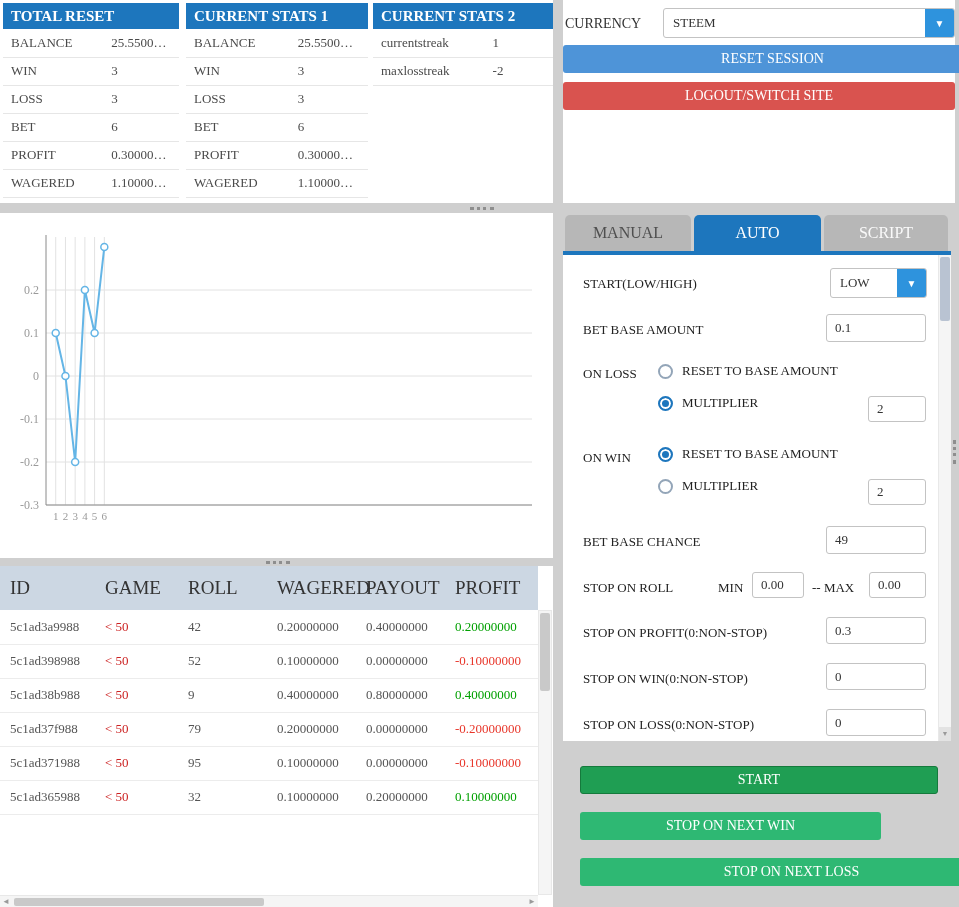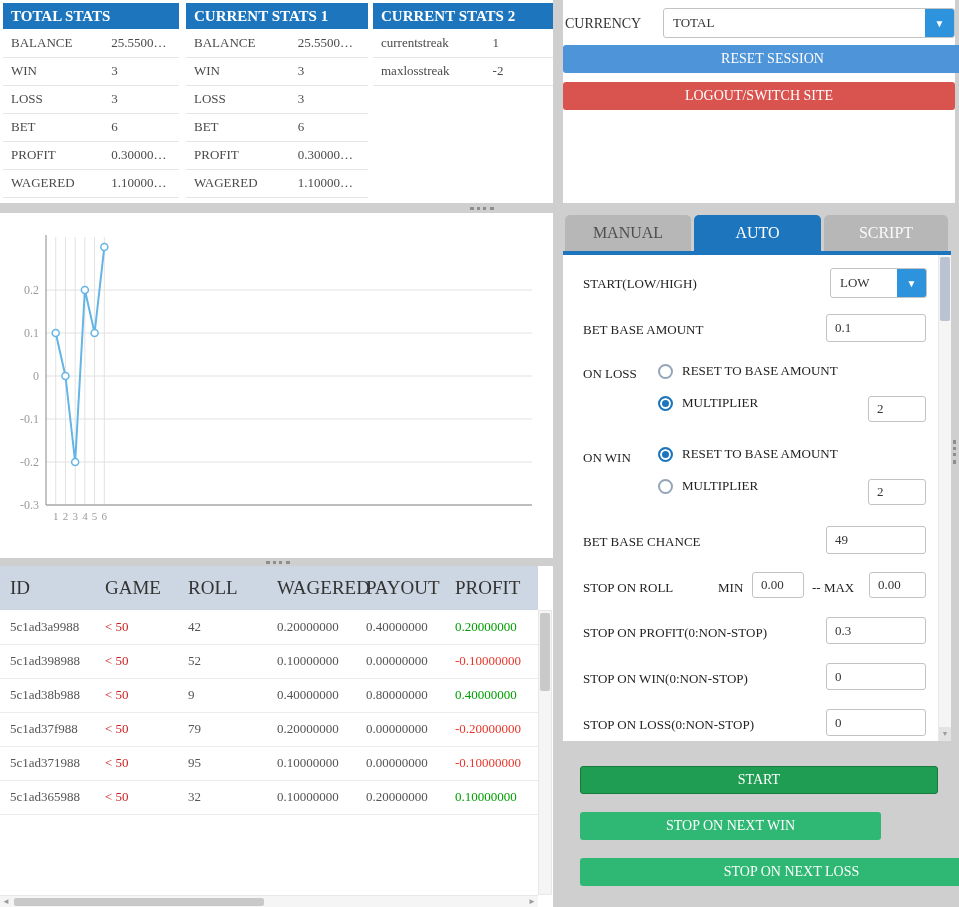--- a/index.html
+++ b/index.html
@@ -86,21 +86,21 @@
 
 <div class="panel top-left">
 
   <table class="stat-table" style="left:3px;top:3px;width:176px">
     <colgroup>
         <col style="width:57%">
         <col>
       </colgroup>
     <thead>
         <tr>
-          <th colspan="2">TOTAL STATS</th>
+          <th colspan="2">TOTAL RESET</th>
         </tr>
       </thead>
     <tbody>
       <tr>
           <td>BALANCE</td>
           <td>25.5500…</td>
         </tr>
       <tr>
           <td>WIN</td>
           <td>3</td>
@@ -181,21 +181,21 @@
           <td>maxlosstreak</td>
           <td>-2</td>
         </tr>
     </tbody>
   </table>
 </div>
 
 <div class="panel top-right">
   <span class="cur-label">CURRENCY</span>
   <div class="fake-select cur-select">
-    <span class="fs-val">TOTAL</span>
+    <span class="fs-val">STEEM</span>
     <span class="fs-btn">▼</span>
   </div>
   <button class="btn reset-btn">RESET SESSION</button>
   <button class="btn logout-btn">LOGOUT/SWITCH SITE</button>
 </div>
 
 <div class="splitter splitter-h1">
   <div class="grip" style="left:470px;top:4px"></div>
 </div>
 

